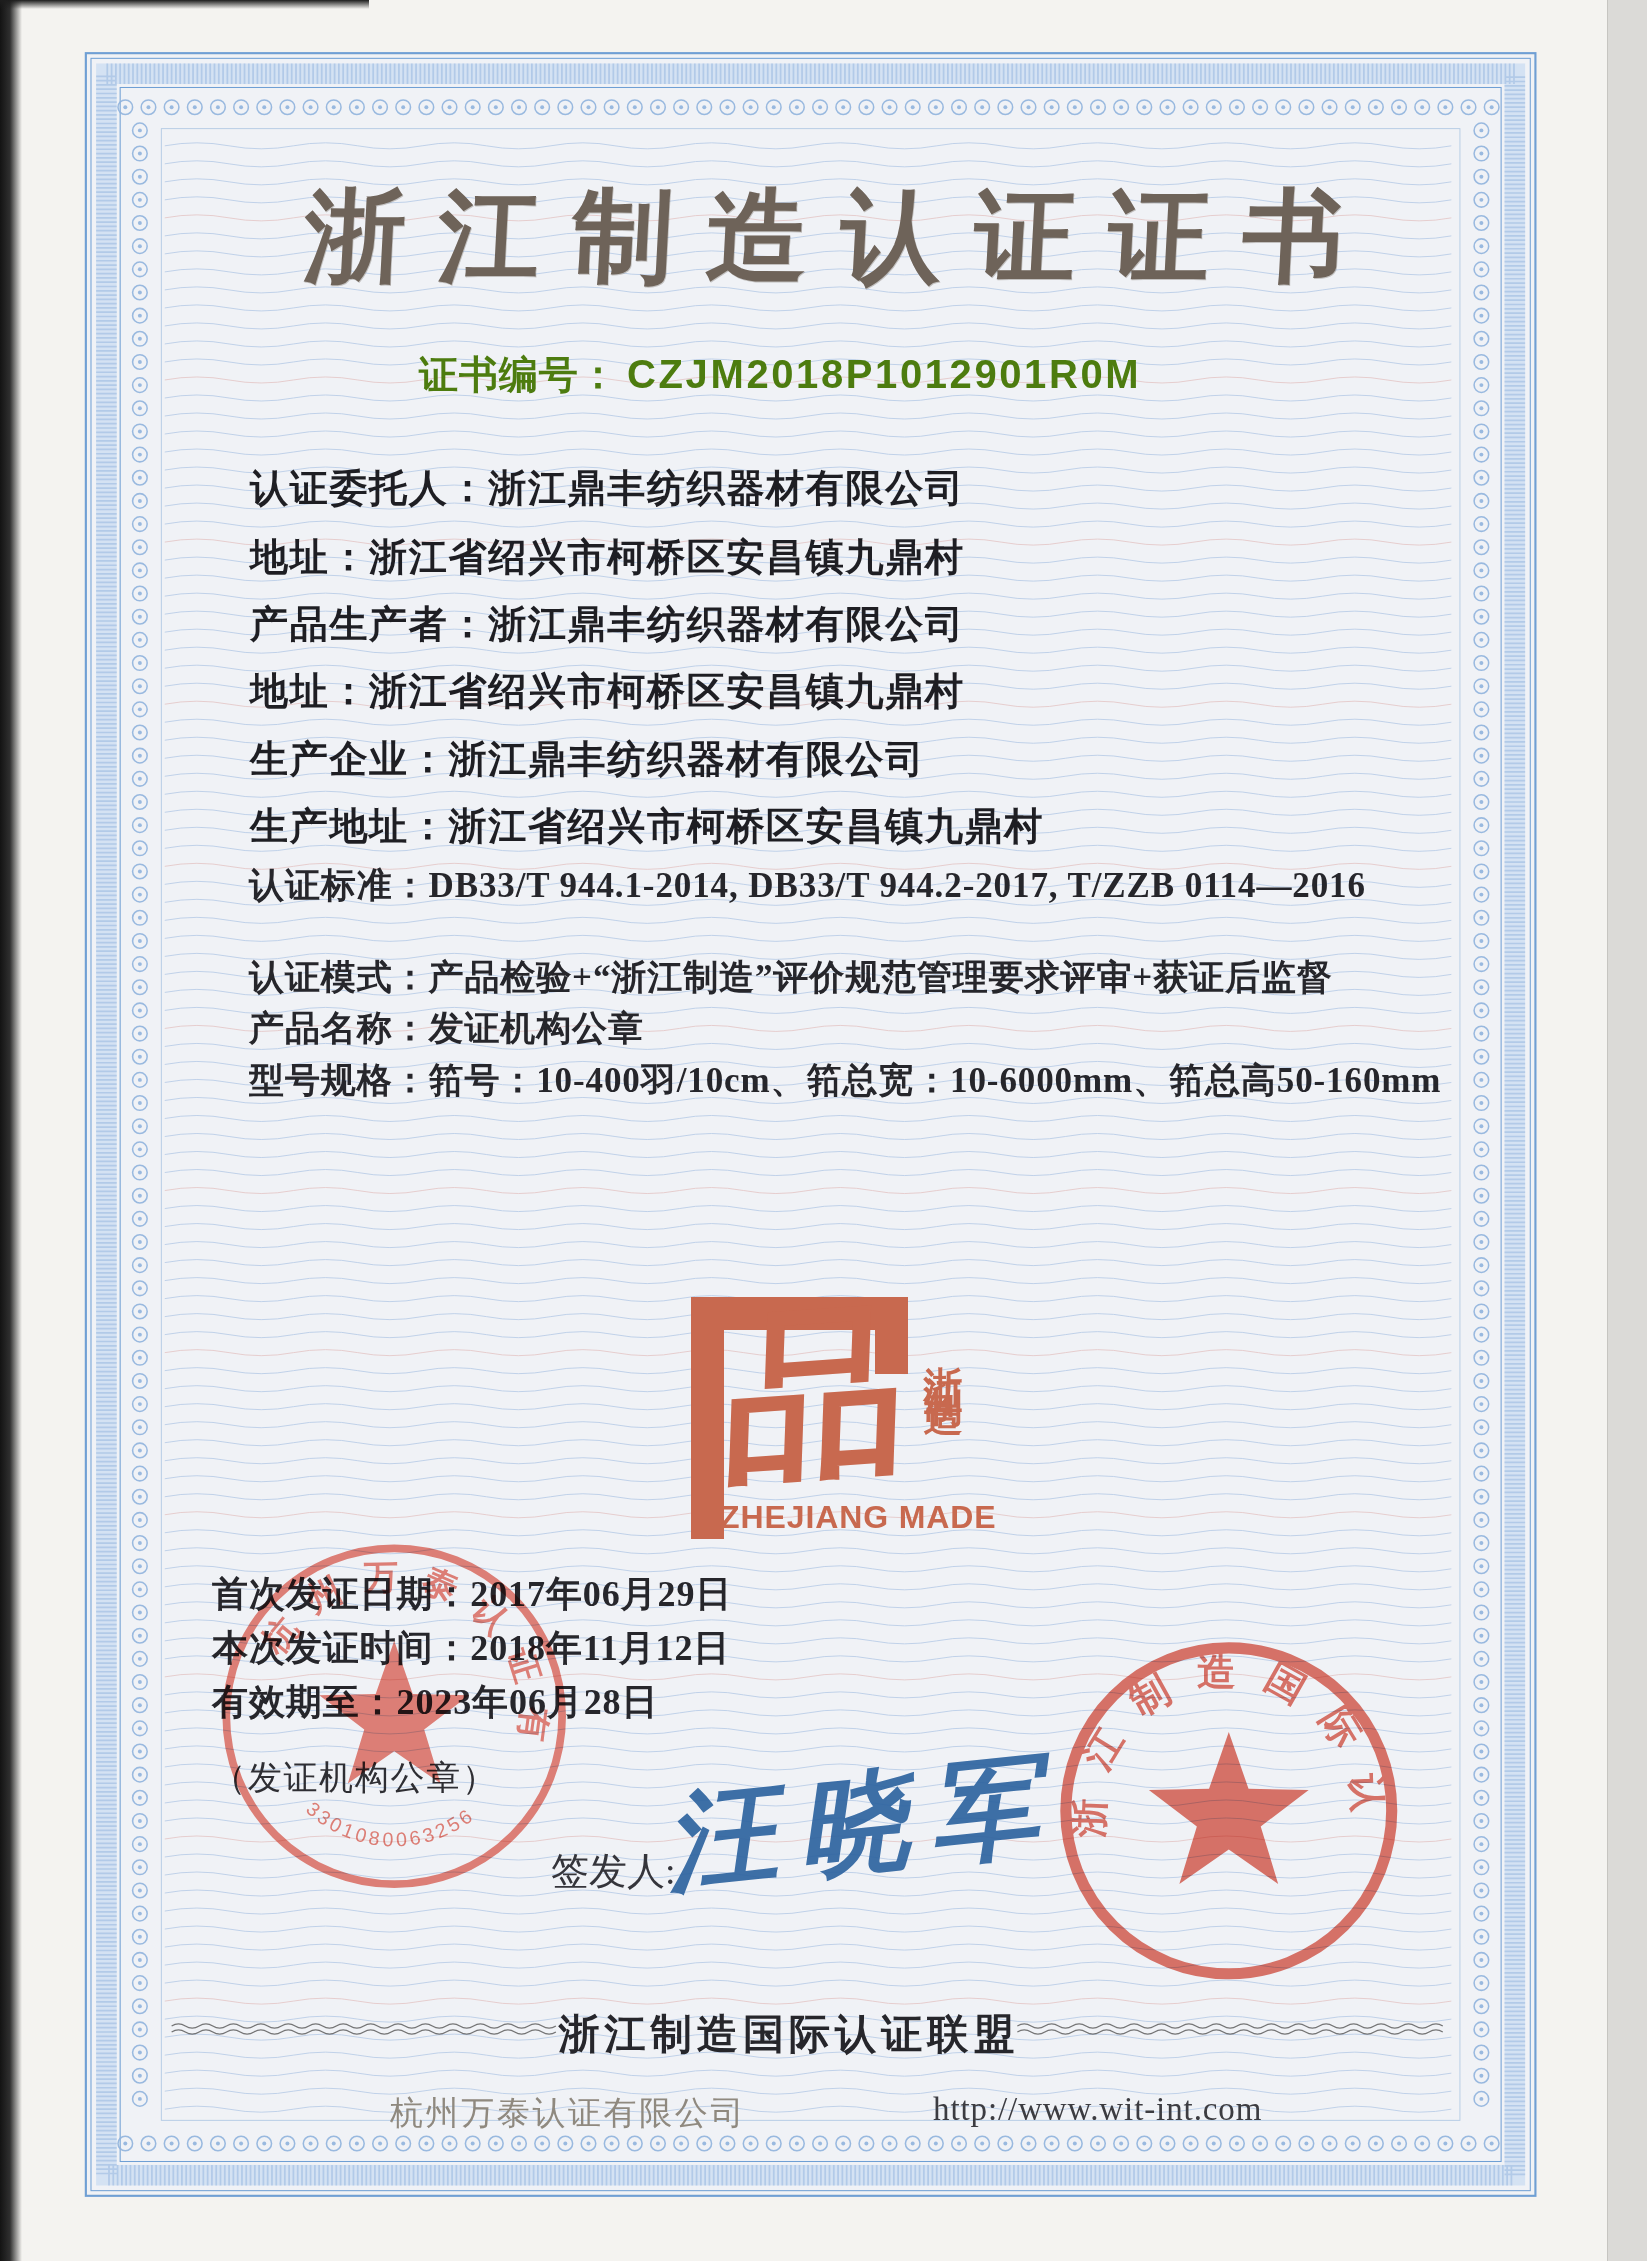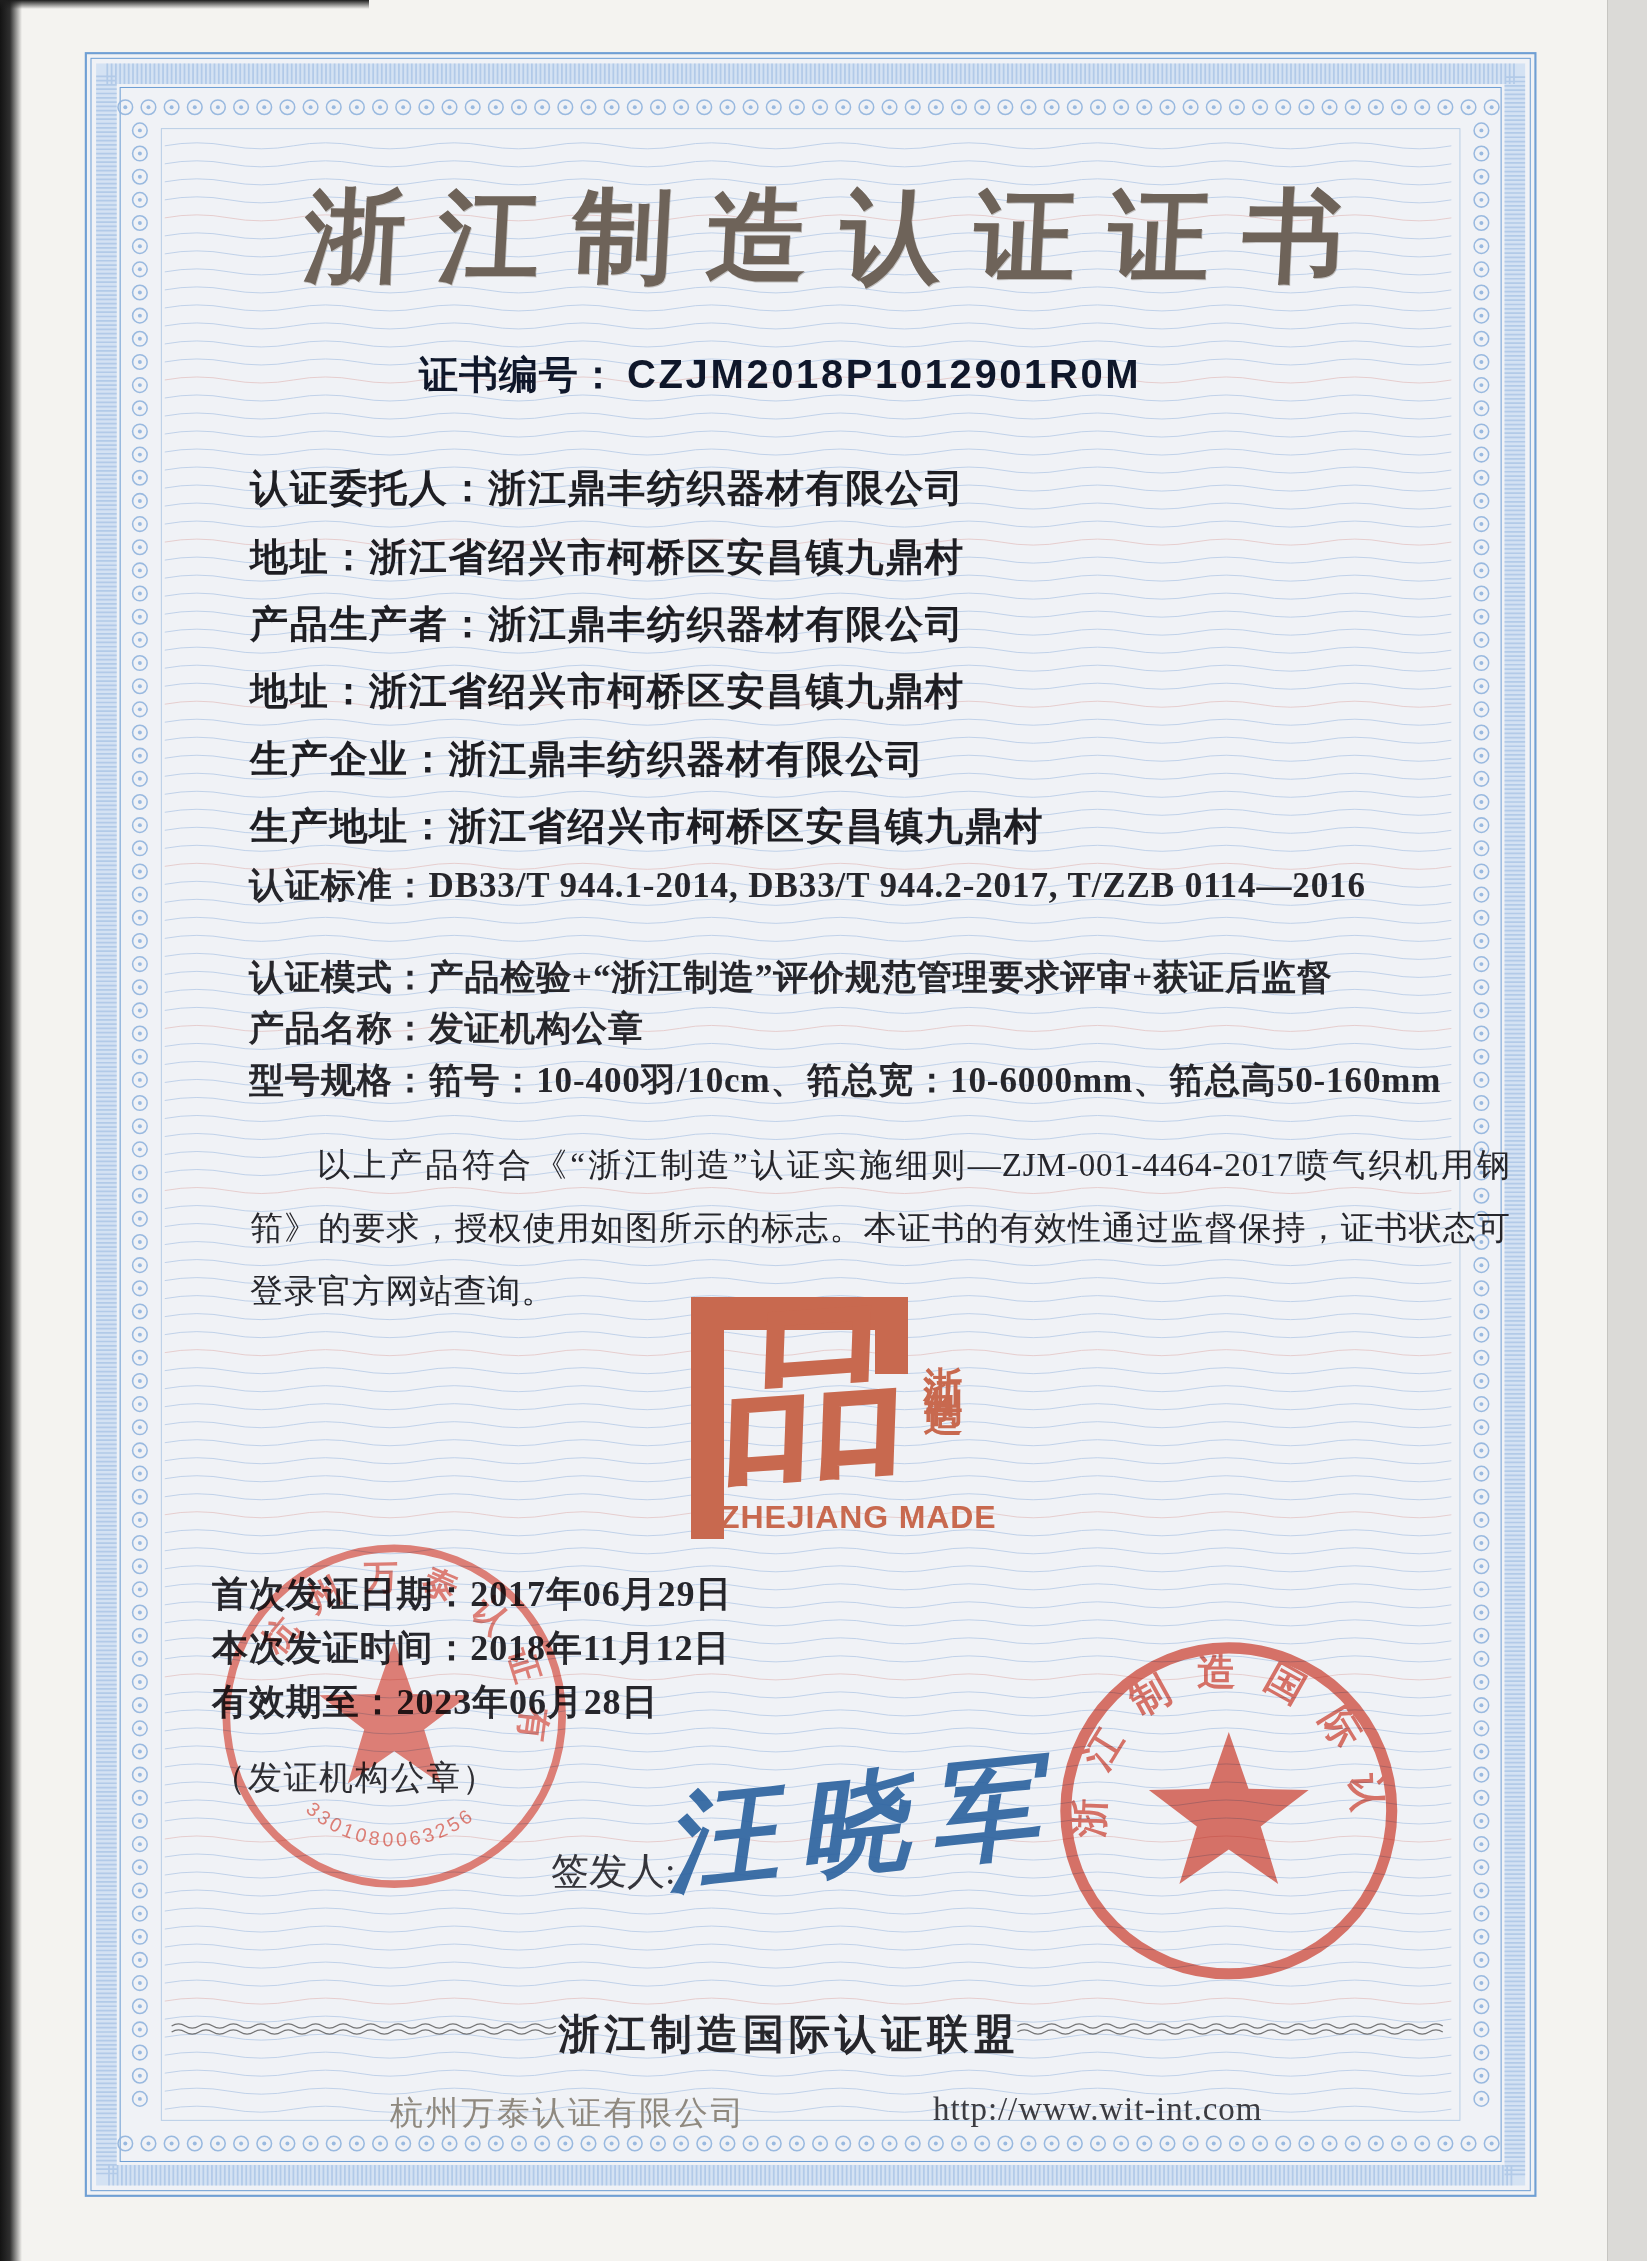--- a/index.html
+++ b/index.html
@@ -10,21 +10,21 @@
      background:linear-gradient(90deg,#131313 0%,#2f2f2f 45%,rgba(90,90,90,0) 100%);}
   .edge-top{position:absolute;left:0;top:0;width:369px;height:8.6px;z-index:5;
      background:linear-gradient(180deg,#1d1d1d,rgba(0,0,0,0));}
   .edge-right{position:absolute;right:0;top:0;width:39px;height:2261px;z-index:5;
      background:#dbdad7;border-left:0.9px solid #c6c5c1;}
   .txt{position:absolute;white-space:nowrap;z-index:2;}
   .title{left:0;width:1647px;top:170px;text-align:center;
      font-family:"Liberation Serif",serif;font-weight:700;font-size:101px;
      letter-spacing:33px;padding-left:17px;color:#6e6359;transform:skewX(-3deg);
      text-shadow:0.9px 0.9px 0 rgba(110,99,89,.35);}
-  .certno{left:419px;top:348px;font-weight:700;font-size:39px;color:#0f172a;letter-spacing:0.9px;}
+  .certno{left:419px;top:348px;font-weight:700;font-size:39px;color:#4d7c0f;letter-spacing:0.9px;}
   .certno .num{letter-spacing:2.6px;margin-left:8.6px;font-size:40px;}
   .field{left:250px;font-weight:700;font-size:38px;color:#1e1e23;letter-spacing:1.7px;}
   .f1{top:463px}.f2{top:532px}.f3{top:599px}.f4{top:666px}.f5{top:734px}.f6{top:801px}
   .spec{left:249px;font-family:"Liberation Serif",serif;font-weight:600;font-size:35px;
      color:#26262b;letter-spacing:0.9px;}
   .s1{top:862px}.s2{top:954px}.s3{top:1005px}.s4{top:1057px}
   .statement{position:absolute;z-index:2;left:250px;top:1134px;width:1261px;white-space:normal;
      font-family:"Liberation Serif",serif;font-size:33px;line-height:63px;color:#26262b;
      text-align:justify;text-indent:67px;letter-spacing:0.9px;}
   
@@ -786,21 +786,20 @@
   <div class="txt field f3"><span>产品生产者：</span><span>浙江鼎丰纺织器材有限公司</span></div>
   <div class="txt field f4"><span>地址：</span><span>浙江省绍兴市柯桥区安昌镇九鼎村</span></div>
   <div class="txt field f5"><span>生产企业：</span><span>浙江鼎丰纺织器材有限公司</span></div>
   <div class="txt field f6"><span>生产地址：</span><span>浙江省绍兴市柯桥区安昌镇九鼎村</span></div>
 
   <div class="txt spec s1"><span>认证标准：</span><span>DB33/T 944.1-2014, DB33/T 944.2-2017, T/ZZB 0114—2016</span></div>
   <div class="txt spec s2"><span>认证模式：</span><span>产品检验+“浙江制造”评价规范管理要求评审+获证后监督</span></div>
   <div class="txt spec s3"><span>产品名称：</span><span>发证机构公章</span></div>
   <div class="txt spec s4"><span>型号规格：</span><span>筘号：10-400羽/10cm、筘总宽：10-6000mm、筘总高50-160mm</span></div>
 
-  <div class="statement">以上产品符合《“浙江制造”认证实施细则—ZJM-001-4464-2017喷气织机用钢筘》的要求，授权使用如图所示的标志。本证书的有效性通过监督保持，证书状态可登录官方网站查询。</div>
 
   <div class="logo">
     <div class="bar lg-top"></div>
     <div class="bar lg-stub"></div>
     <div class="bar lg-left"></div>
     <div class="lg-mark">品</div>
     <div class="lg-vert">浙江制造</div>
     <div class="lg-caption">ZHEJIANG MADE</div>
   </div>
 

